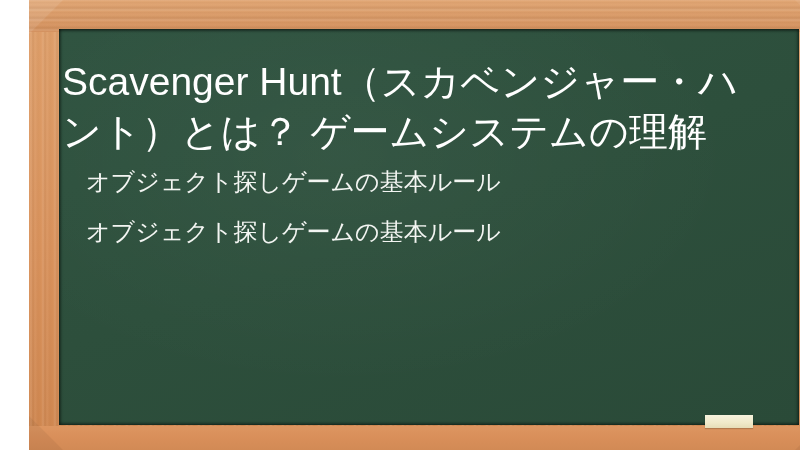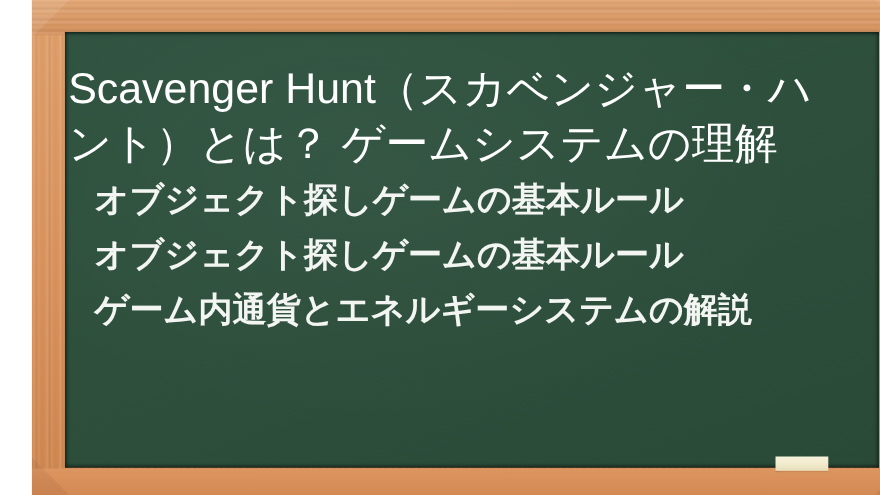--- a/index.html
+++ b/index.html
@@ -114,23 +114,23 @@
     position: absolute;
     left: 27px;
     top: 128px;
     width: 690px;
     list-style: none;
     margin: 0;
     padding: 0;
   }
   #bullet-list li {
     color: #f3f5f2;
-    font-size: 31px;
+    font-size: 24px;
     line-height: 50px;
-    font-weight: 700;
+    font-weight: 400;
     white-space: nowrap;
   }
 
   
   #chalk-stick {
     position: absolute;
     left: 676px;
     top: 415px;
     width: 48px;
     height: 13px;
@@ -152,20 +152,19 @@
   <div class="miter bl"></div>
   <div class="miter br"></div>
 
   <div id="chalkboard">
 
     <h1 id="board-title">Scavenger Hunt（スカベンジャー・ハント）とは？ ゲームシステムの理解</h1>
 
     <ul id="bullet-list">
       <li>オブジェクト探しゲームの基本ルール</li>
       <li>オブジェクト探しゲームの基本ルール</li>
-      <li>ゲーム内通貨とエネルギーシステムの解説</li>
     </ul>
 
   </div>
 
   <div id="chalk-stick"></div>
 
 </div>
 
 </body></html>

